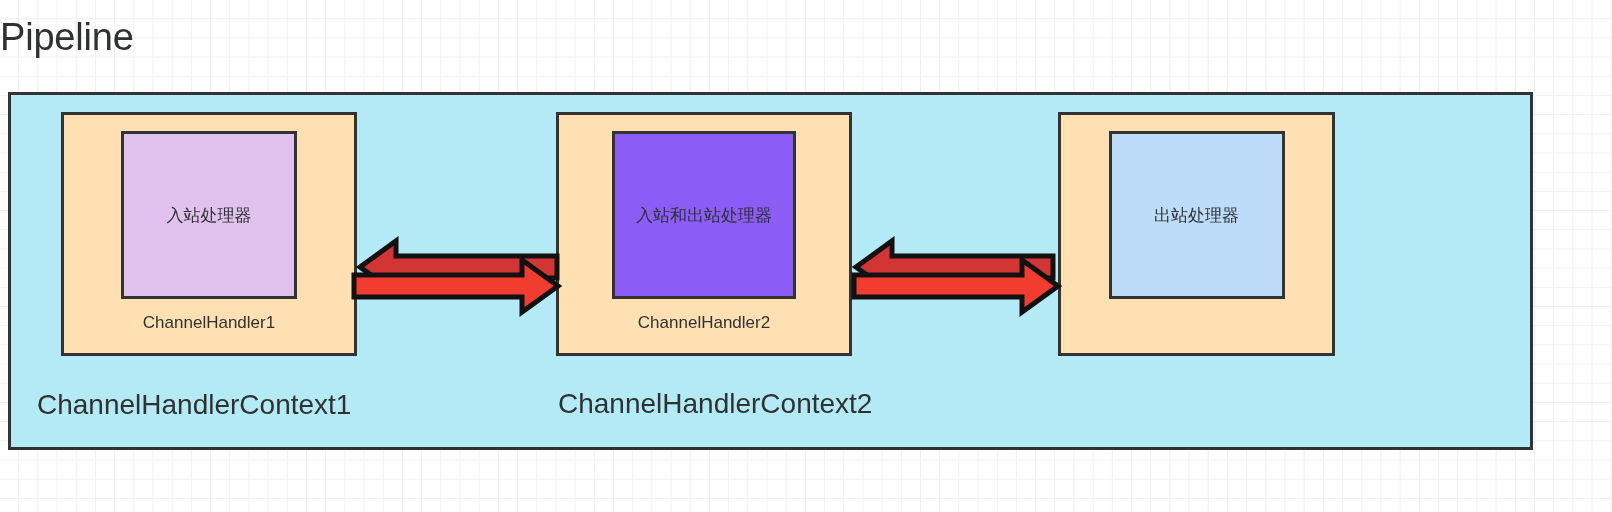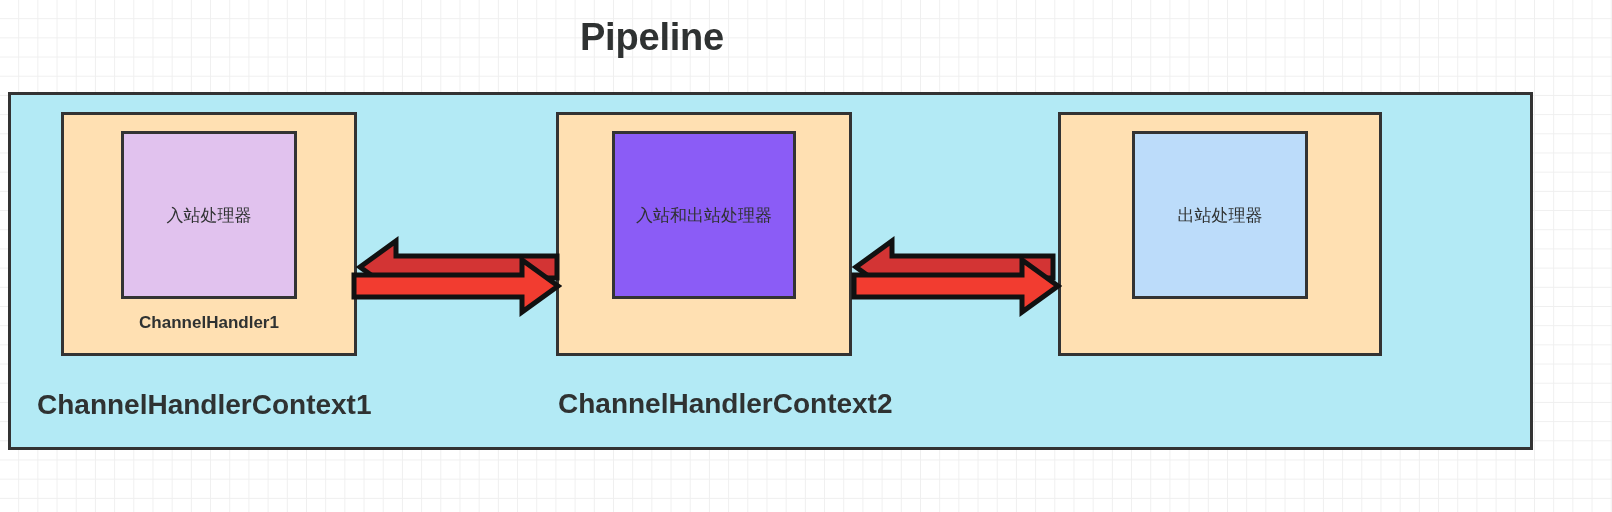--- a/index.html
+++ b/index.html
@@ -22,26 +22,25 @@
     background-image:
       linear-gradient(to right, #efefef 1px, transparent 1px),
       linear-gradient(to bottom, #efefef 1px, transparent 1px);
     background-size: 19.2px 19.2px;
     background-position: -1px -1px;
   }
 
   
   #title {
     position: absolute;
-    left: 12px;
+    left: 0;
     top: 18px;
     width: 1280px;
-    text-align: center;
     font-size: 38px;
-    font-weight: bold;
+    font-weight: normal;
     color: #2f3232;
     letter-spacing: -0.2px;
     line-height: 1;
   }
 
   
   #pipeline-container {
     position: absolute;
     left: 8px;
     top: 92px;
@@ -54,21 +53,21 @@
 
   
   .handler-box {
     position: absolute;
     background-color: #ffe0b2;
     border: 3px solid #333333;
     box-sizing: border-box;
   }
   #handler-box-1 { left: 50px;  top: 17px; width: 296px; height: 244px; padding-left: 19px; }
   #handler-box-2 { left: 545px; top: 17px; width: 296px; height: 244px; }
-  #handler-box-3 { left: 1047px; top: 17px; width: 324px; height: 244px; }
+  #handler-box-3 { left: 1047px; top: 17px; width: 277px; height: 244px; }
 
   .inner-box {
     position: absolute;
     left: 50%;
     transform: translateX(-50%);
     top: 16px;
     width: 176px;
     height: 168px;
     border: 3px solid #333333;
     box-sizing: border-box;
@@ -84,29 +83,29 @@
   #inner-box-2 { background-color: #8b5cf6; width: 184px; }
   #inner-box-3 { background-color: #bcdcfa; }
 
   .handler-label {
     position: absolute;
     left: 0;
     right: 0;
     top: 198px;
     text-align: center;
     font-size: 17px;
-    font-weight: bold;
+    font-weight: normal;
     color: #2f3232;
   }
 
   
   .context-label {
     position: absolute;
     font-size: 28px;
-    font-weight: bold;
+    font-weight: normal;
     color: #2f3232;
     white-space: nowrap;
     line-height: 1;
   }
   #context-label-1 { left: 26px;  top: 296px; }
   #context-label-2 { left: 547px; top: 295px; }
   #context-label-3 { left: 1037px; top: 284px; }
 
   
   .arrow {
@@ -126,20 +125,21 @@
 
   <div id="pipeline-container">
 
     <div class="handler-box" id="handler-box-1">
       <div class="inner-box" id="inner-box-1">入站处理器</div>
       <div class="handler-label">ChannelHandler1</div>
     </div>
 
     <div class="handler-box" id="handler-box-2">
       <div class="inner-box" id="inner-box-2">入站和出站处理器</div>
+      <div class="handler-label">ChannelHandler2</div>
     </div>
 
     <div class="handler-box" id="handler-box-3">
       <div class="inner-box" id="inner-box-3">出站处理器</div>
     </div>
 
     <svg class="arrow" id="arrow-inbound-1" width="205" height="62" viewBox="0 0 205 62">
       <polygon points="4,31 40,5 40,20 201,20 201,42 40,42 40,57" fill="#d33434" stroke="#111111" stroke-width="5" stroke-linejoin="miter"></polygon>
     </svg>
 

